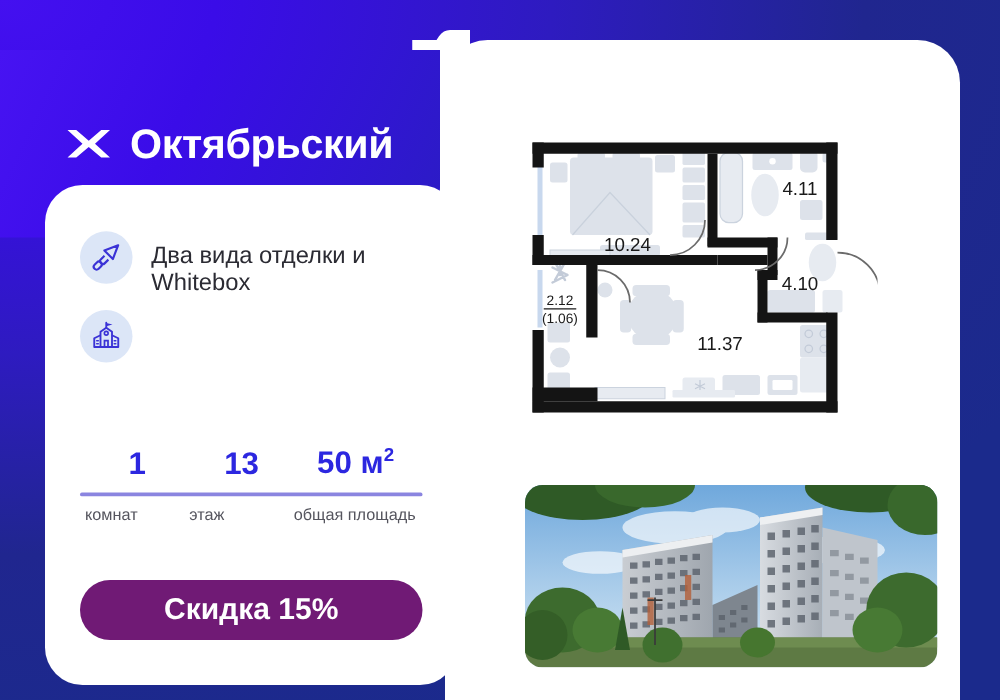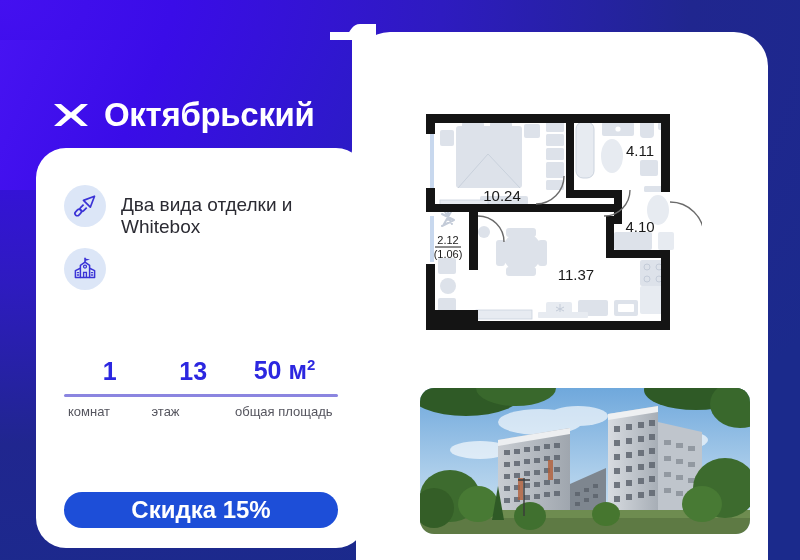--- a/index.html
+++ b/index.html
@@ -137,24 +137,24 @@
     line-height: 1.18;
   }
   .stat-lbl.c1 { width: 86px; }
   .stat-lbl.c2 { width: 86px; }
   .stat-lbl.c3 { width: 102px; }
 
   
   .discount-btn {
     position: absolute;
     left: 28px;
-    bottom: 20px;
+    bottom: 36px;
     width: 274px;
-    height: 36px;
-    background: #1d4ed8;
+    height: 48px;
+    background: #701a75;
     border: none;
     border-radius: 26px;
     color: #ffffff;
     font-family: "Liberation Sans", sans-serif;
     font-size: 24px;
     font-weight: bold;
     cursor: pointer;
   }
 
   

